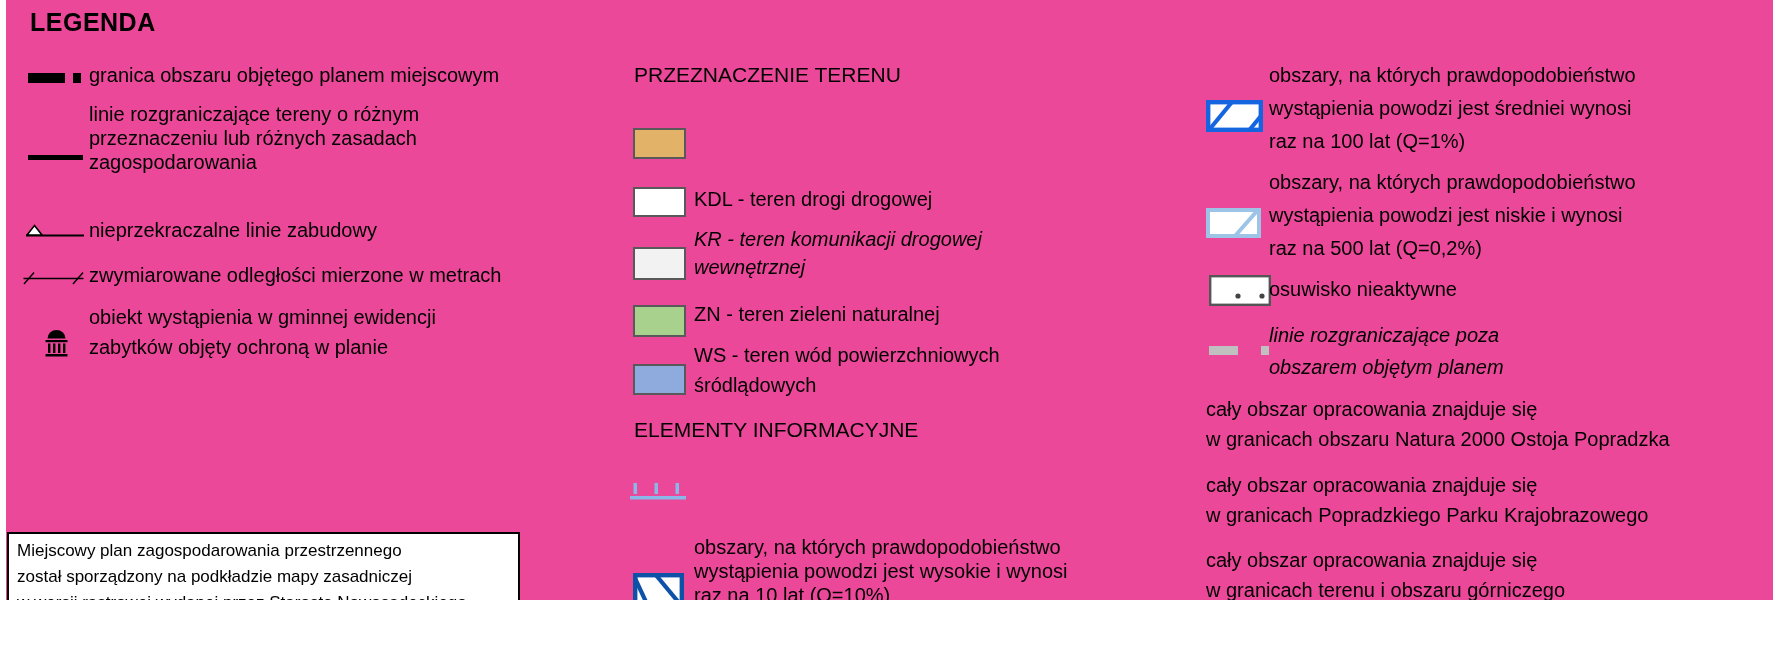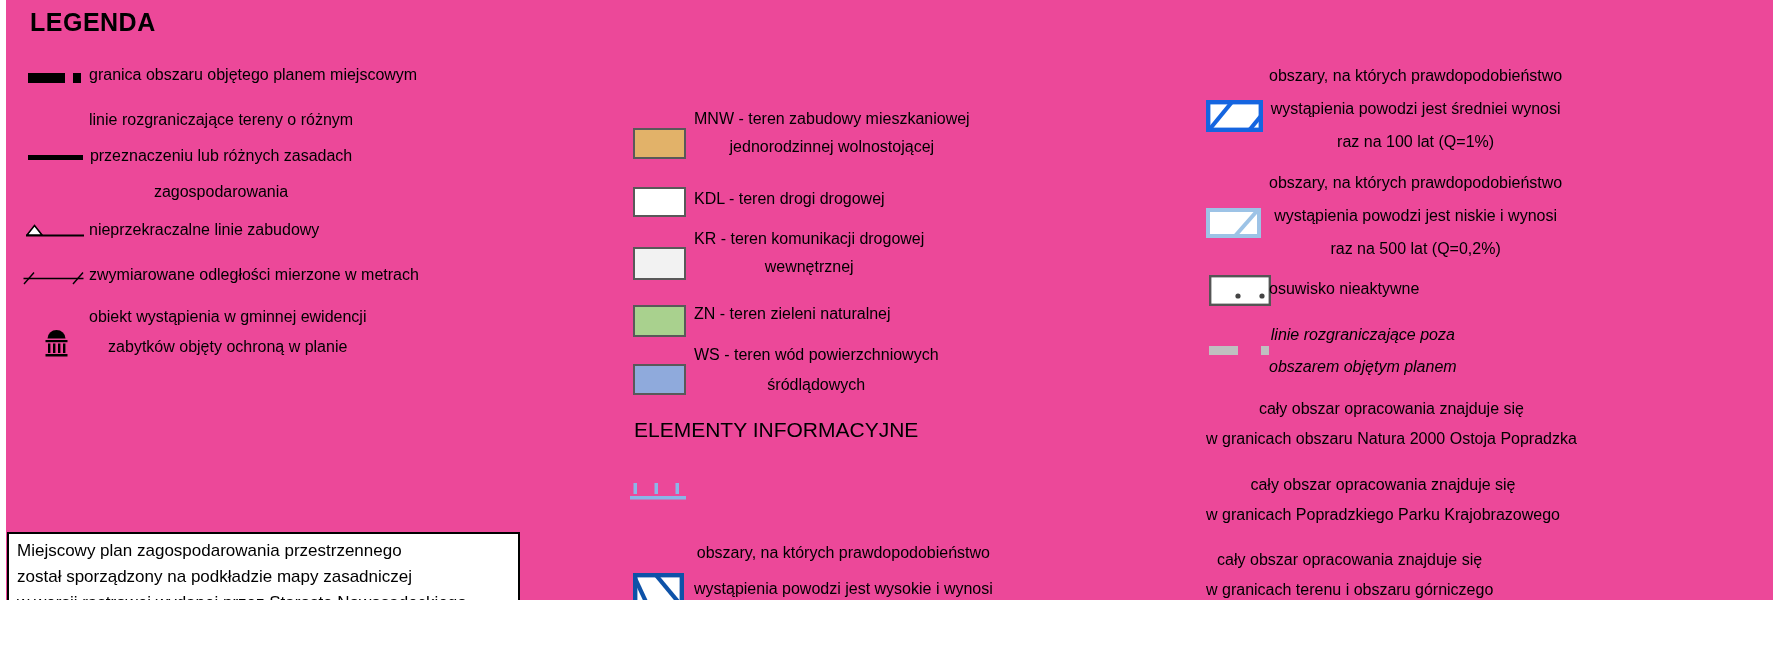--- a/index.html
+++ b/index.html
@@ -1,25 +1,25 @@
 <!DOCTYPE html>
 <html><head>
 <meta charset="utf-8">
 <style>
   html,body { margin:0; padding:0; background:#ffffff; }
   .page {
     position:relative; width:1773px; height:600px; background:#ec4899;
     font-family:"Liberation Sans", sans-serif; color:#000; overflow:hidden;margin-left:6px;
   }
   .txt {
-    position:absolute; font-size:16px; line-height:30px;
-    white-space:pre-line; color:#000;text-align:center;
+    position:absolute; font-size:20px; line-height:30px;
+    white-space:pre-line; color:#000;
   }
   .lh28 { line-height:28px; }
-  .lh31 { line-height:36px; }
+  .lh31 { line-height:24px; }
   .lh32 { line-height:32px; }
   .lh33 { line-height:33px; }
   .title {
     position:absolute; font-size:25px; font-weight:bold; letter-spacing:0.5px;
   }
   .heading {
     position:absolute; font-size:21px; line-height:26px; white-space:nowrap;
   }
   .swatch {
     position:absolute; width:53px; box-sizing:border-box;
@@ -90,30 +90,29 @@
   <div class="txt" style="left:83px; top:302px;">obiekt wystąpienia w gminnej ewidencji
 zabytków objęty ochroną w planie</div>
 
   <div class="source-box">
     <div class="note">Miejscowy plan zagospodarowania przestrzennego
 został sporządzony na podkładzie mapy zasadniczej
 w wersji rastrowej wydanej przez Starostę Nowosądeckiego
 - licencja Nr 6642.7193.2025_1210_P</div>
   </div>
 
+  <div class="heading" style="left:628px; top:62px;">PRZEZNACZENIE TERENU</div>
 
   <div class="swatch" style="left: 627px; top: 128px; height: 31px; background: rgb(226, 178, 105);"></div>
-  <div class="txt lh28" style="left:688px; top:105px;">MNW - teren zabudowy mieszkaniowej
-jednorodzinnej wolnostojącej</div>
 
   <div class="swatch" style="left: 627px; top: 187px; height: 30px; background: rgb(255, 255, 255);"></div>
   <div class="txt" style="left:688px; top:184px;">KDL - teren drogi drogowej</div>
 
   <div class="swatch" style="left: 627px; top: 247px; height: 33px; background: rgb(242, 242, 242);"></div>
-  <div class="txt lh28" style="left:688px; top:225px;">KR - teren komunikacji drogowej
+  <div class="txt lh28" style="left:688px; top:225px;font-style:italic;">KR - teren komunikacji drogowej
 wewnętrznej</div>
 
   <div class="swatch" style="left: 627px; top: 305px; height: 32px; background: rgb(169, 209, 142);"></div>
   <div class="txt" style="left:688px; top:299px;">ZN - teren zieleni naturalnej</div>
 
   <div class="swatch" style="left: 627px; top: 364px; height: 31px; background: rgb(143, 170, 220);"></div>
   <div class="txt" style="left:688px; top:340px;">WS - teren wód powierzchniowych
 śródlądowych</div>
 
   <div class="heading" style="left:628px; top:417px;">ELEMENTY INFORMACYJNE</div>

